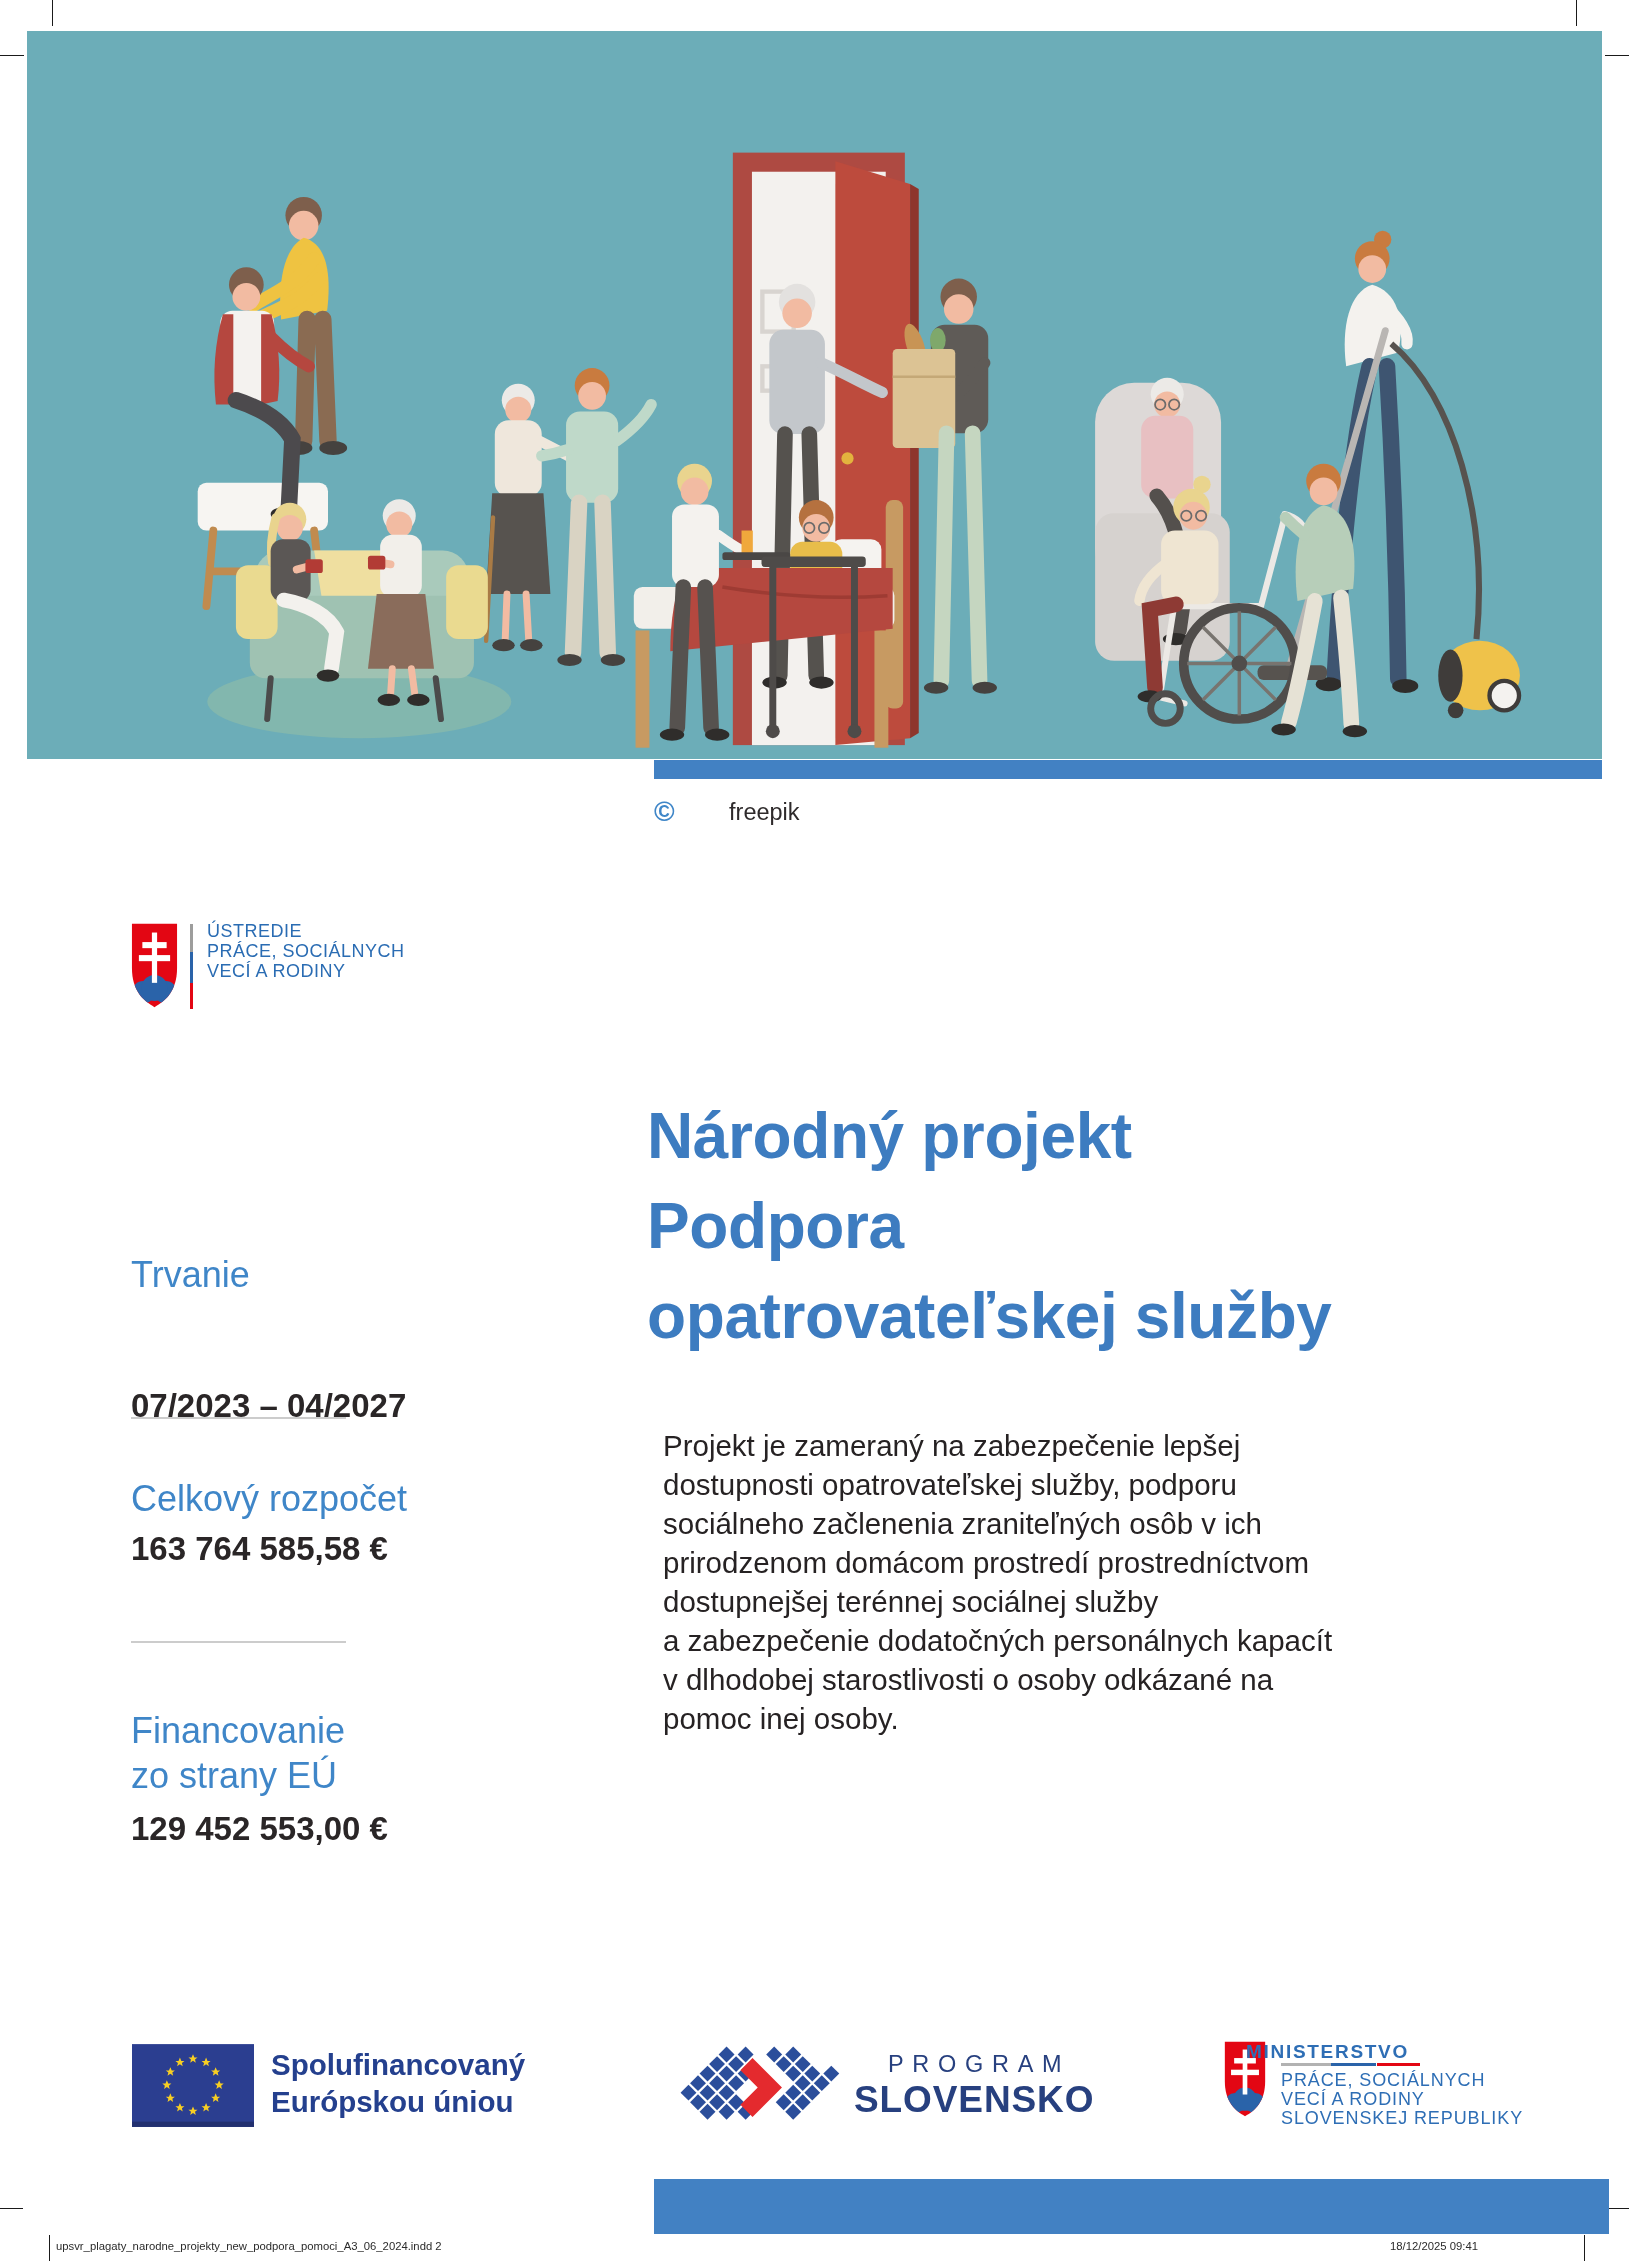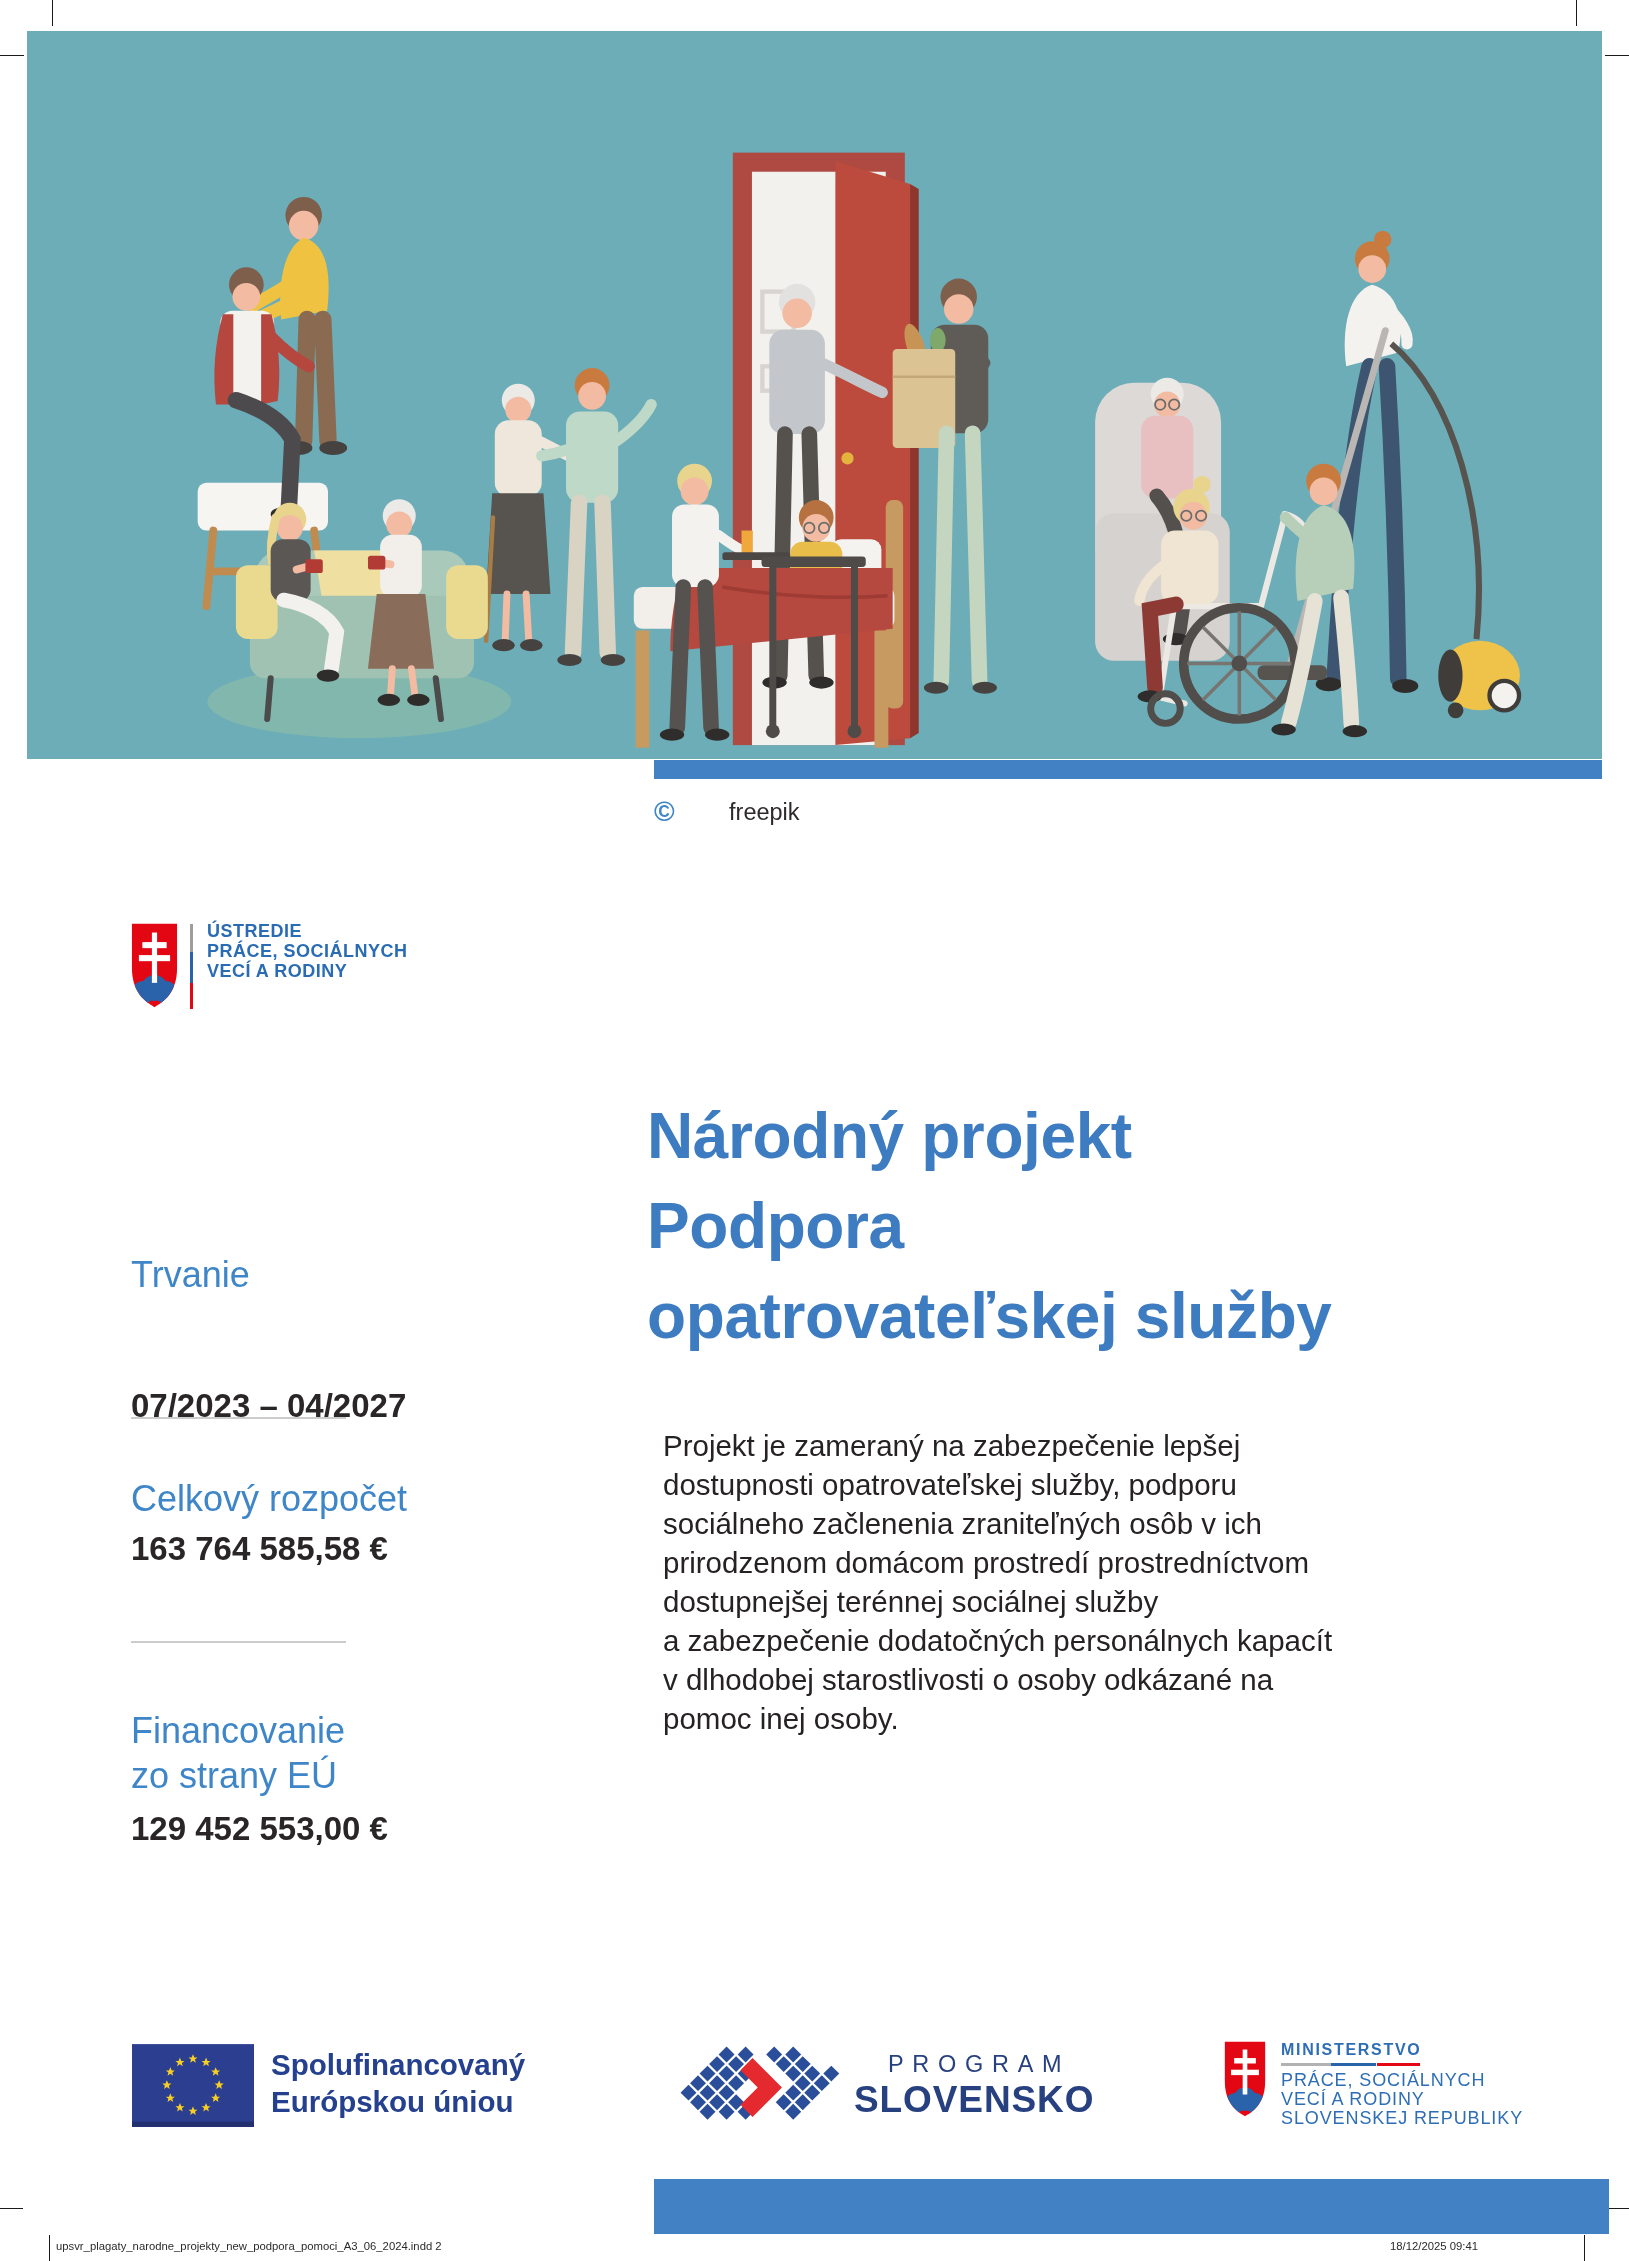--- a/index.html
+++ b/index.html
@@ -6,37 +6,37 @@
   .page{position:relative;width:1629px;height:2261px;background:#fff;overflow:hidden;
         font-family:"Liberation Sans","DejaVu Sans",sans-serif;}
   .abs{position:absolute;}
   .crop{position:absolute;background:#1a1a1a;}
   .banner{position:absolute;left:27px;top:31px;width:1575px;height:728px;background:#6CADB8;}
   .bar-top{position:absolute;left:654px;top:760px;width:948px;height:19px;background:#4281C3;}
   .bar-bottom{position:absolute;left:654px;top:2179px;width:955px;height:55px;background:#4281C3;}
   .credit{position:absolute;left:654px;top:796px;display:flex;align-items:center;gap:10.4px;}
   .credit .csym{color:#3F86C8;font-size:28px;font-weight:bold;}
   .credit .ctext{color:#2E2A2B;font-size:23.5px;margin-left:44px;}
-  .ustredie-text{position:absolute;left:207px;top:921px;color:#2A6CB3;font-weight:bold;
+  .ustredie-text{position:absolute;left:207px;top:921px;color:#2A6CB3;font-weight:normal;
         font-size:18px;line-height:20px;letter-spacing:0.5px;white-space:pre-line;}
   .udiv{position:absolute;left:190px;width:2.6px;}
   .urlrow{position:absolute;left:654px;top:937px;display:flex;align-items:center;gap:19px;}
   .urltext{color:#2B2829;font-size:29.5px;}
   .title{position:absolute;left:647px;top:1091px;margin:0;color:#3D7CC0;font-size:64px;
         font-weight:bold;line-height:90px;white-space:pre-line;letter-spacing:-0.4px;}
   .para{position:absolute;left:647px;top:1410px;margin:16px;width:834px;color:#262223;
         font-size:29.5px;line-height:39px;white-space:pre-line;}
   .fact-label{position:absolute;left:131px;color:#3F86C8;font-size:36px;line-height:45px;white-space:pre-line;}
   .fact-value{position:absolute;left:131px;color:#2A2627;font-size:33px;font-weight:bold;}
   .fdiv{position:absolute;left:131px;width:215px;height:1.7px;background:#CCCCCC;}
   .eu-text{position:absolute;left:271px;top:2046px;color:#24408E;font-size:29.5px;font-weight:bold;
         line-height:37px;white-space:pre-line;}
   .ps-l1{position:absolute;left:888px;top:2051px;color:#27407F;font-size:23.5px;letter-spacing:8.7px;}
   .ps-l2{position:absolute;left:854px;top:2079px;color:#27407F;font-size:37px;font-weight:bold;letter-spacing:0.9px;}
-  .min-l1{position:absolute;left:1281px;top:2041px;color:#2E6EB5;font-size:16px;font-weight:bold;letter-spacing:1.7px;}
+  .min-l1{position:absolute;left:1246px;top:2041px;color:#2E6EB5;font-size:19px;font-weight:bold;letter-spacing:1.7px;}
   .min-seg{position:absolute;top:2063px;height:2.6px;}
   .min-l{position:absolute;left:1281px;color:#2E6EB5;font-size:18px;letter-spacing:0.9px;}
   .printinfo{position:absolute;top:2240px;color:#2B2B2B;font-size:11.3px;}
   svg{display:block;}
 </style>
 </head>
 <body>
 
 <div class="page">
 

